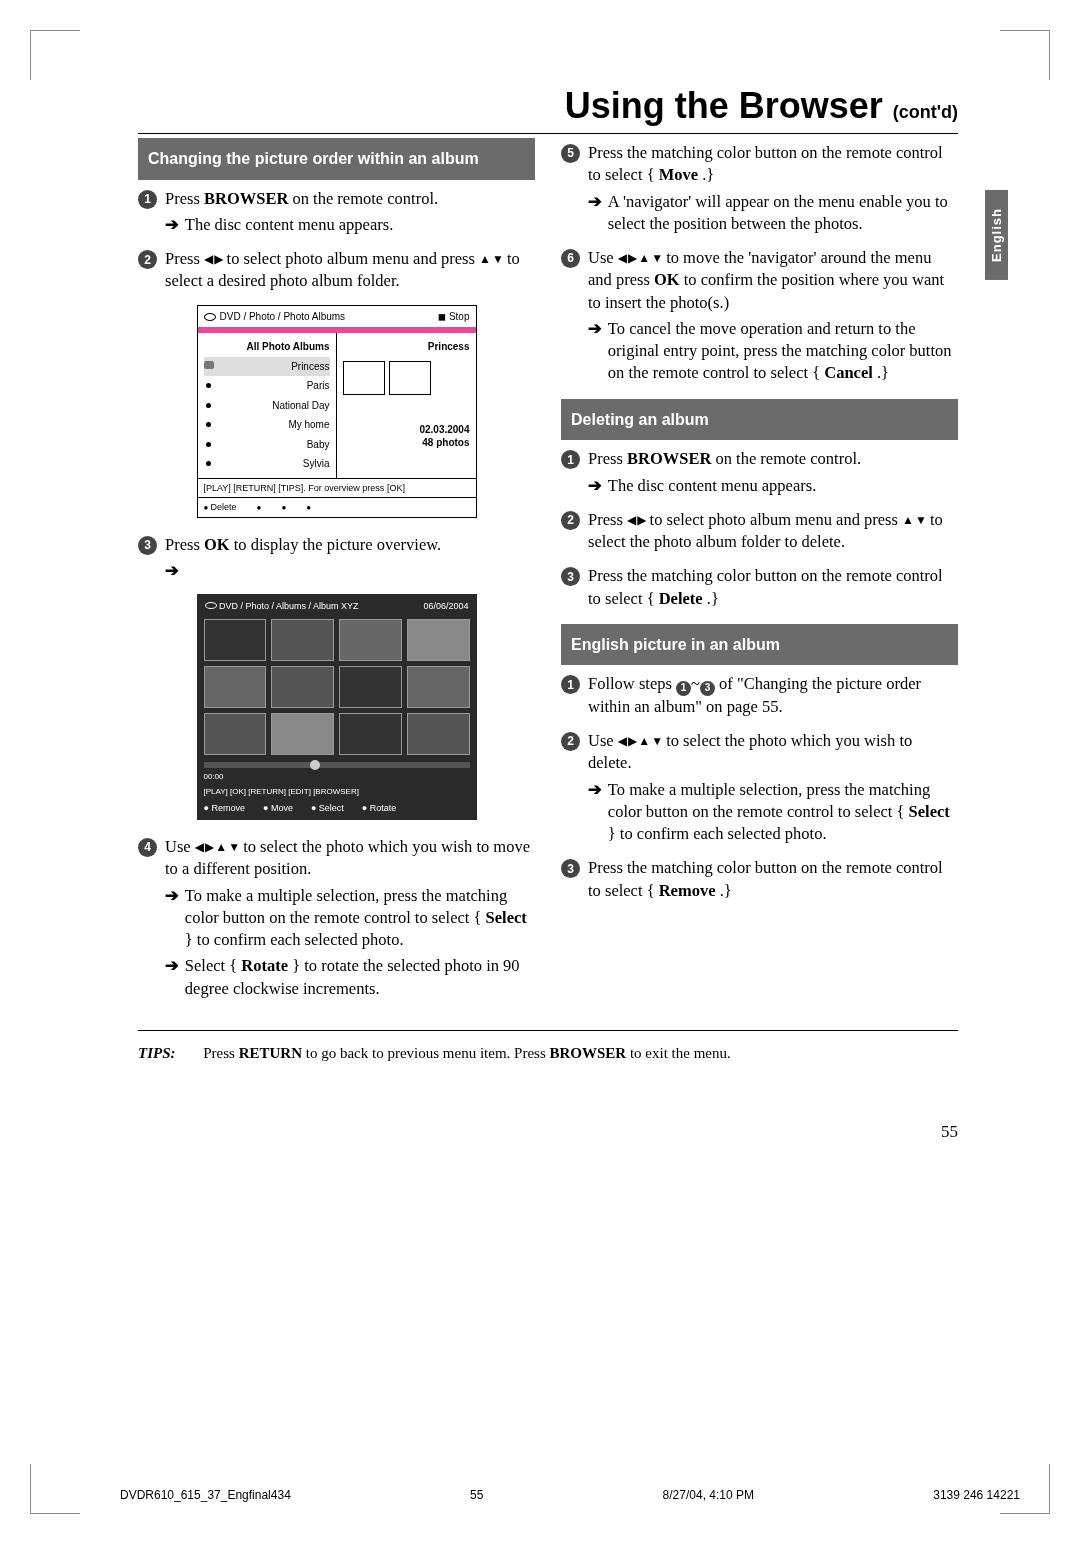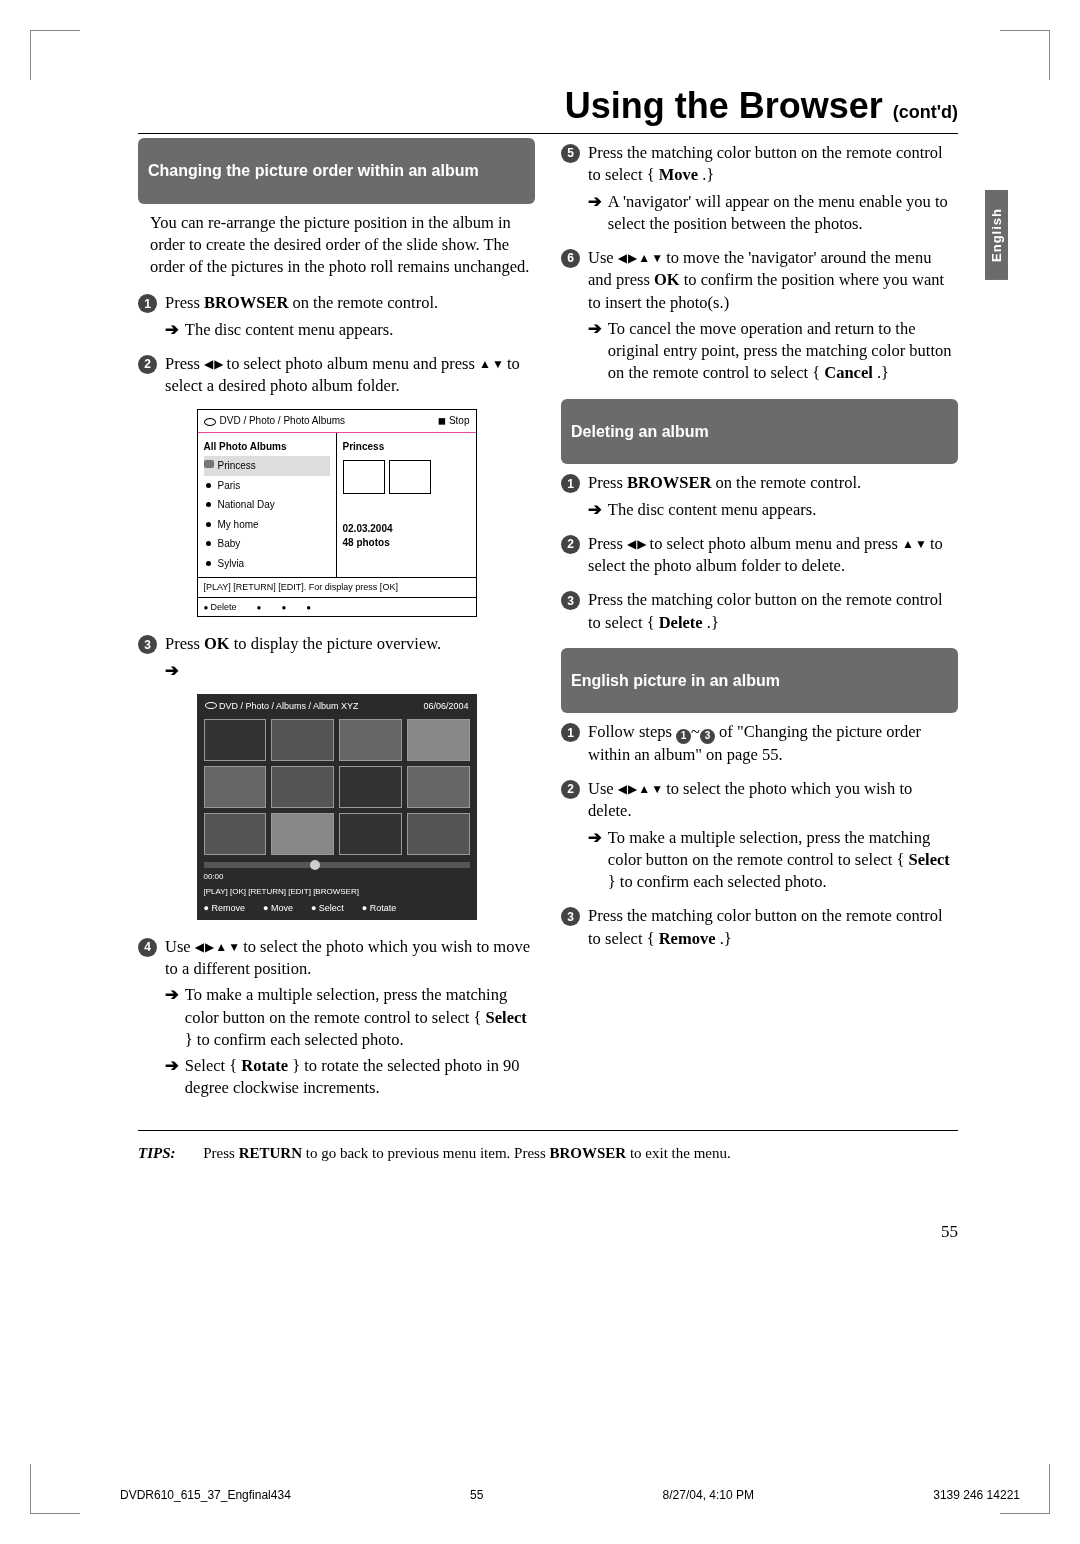--- a/index.html
+++ b/index.html
@@ -36,24 +36,23 @@
   }
   .page-title .contd { font-size: 18px; font-weight: bold; }
   .columns { display: flex; gap: 26px; }
   .col { flex: 1; font-size: 16.5px; line-height: 1.35; }
   .section-head {
     background: #6b6b6b;
     color: #fff;
     font-weight: bold;
     font-family: Arial, Helvetica, sans-serif;
     font-size: 16px;
-    padding: 22px 10px;
+    padding: 10px 10px;
     margin-bottom: 8px;
     margin-top: 14px;
-    border-radius: 6px;
   }
   .col > .section-head:first-child { margin-top: 0; }
   .intro { margin: 0 0 14px 12px; }
   .step { display: flex; align-items: flex-start; margin-bottom: 12px; }
   .step > .num {
     display: inline-flex; align-items: center; justify-content: center;
     width: 19px; height: 19px; border-radius: 50%;
     background: #444; color: #fff; font-family: Arial, sans-serif;
     font-size: 12px; font-weight: bold; flex-shrink: 0;
     margin-right: 8px; margin-top: 2px;
@@ -68,23 +67,23 @@
     font-family: Arial, sans-serif; font-size: 13px; font-weight: bold;
     padding: 18px 4px;
     writing-mode: vertical-rl; transform: rotate(180deg);
     letter-spacing: 1px;
   }
   .menu-shot {
     width: 280px; margin: 6px auto 16px auto;
     border: 1px solid #000; background: #fff; font-family: Arial, sans-serif;
     font-size: 10px;
   }
-  .menu-top { display: flex; justify-content: space-between; padding: 4px 6px; border-bottom: 1px solid #ec4899; align-items: center; }
+  .menu-top { display: flex; justify-content: space-between; padding: 4px 6px; border-bottom: 6px solid #ec4899; align-items: center; }
   .menu-top .ellipse { width: 12px; height: 8px; border: 1px solid #000; border-radius: 50%; margin-right: 4px; display: inline-block; vertical-align: middle;}
-  .menu-body { display: flex; }
+  .menu-body { display: flex; text-align: right; }
   .menu-left { width: 50%; border-right: 1px solid #000; padding: 4px 6px; }
   .menu-left .hdr, .menu-right .hdr { font-weight: bold; padding: 3px 0; }
   .menu-left .item { padding: 3px 0 3px 14px; position: relative; }
   .menu-left .item::before { content:""; position:absolute; left:2px; top:7px; width:5px; height:5px; border-radius:50%; background:#000;}
   .menu-left .item.sel { background:#ddd; }
   .menu-left .item.sel::before { content:""; position:absolute; left:0px; top:4px; width:10px; height:8px; background:#777; border-radius:2px;}
   .menu-right { width: 50%; padding: 4px 6px; }
   .menu-right .thumbs { display:flex; gap:4px; margin: 4px 0 28px 0;}
   .menu-right .thumb { width: 42px; height: 34px; border:1px solid #000; }
   .menu-right .meta { font-weight: bold; }
@@ -139,21 +138,20 @@
 
 <div class="page">
   <div class="page-title">
     <span>Using the Browser</span> <span class="contd">(cont'd)</span>
   </div>
 
   <div class="columns">
 
     <div class="col">
       <div class="section-head">Changing the picture order within an album</div>
-      <div class="intro">You can re-arrange the picture position in the album in order to create the desired order of the slide show.  The order of the pictures in the photo roll remains unchanged.</div>
 
       <div class="step">
         <span class="num">1</span>
         <div class="txt">
           <span>Press </span><b>BROWSER</b><span> on the remote control.</span>
           <div class="sub">
               <span class="arrow">➔</span>
               <span>The disc content menu appears.</span>
             </div>
         </div>
@@ -184,21 +182,21 @@
           <div class="menu-right">
             <div class="hdr">Princess</div>
             <div class="thumbs">
                 <div class="thumb"></div>
                 <div class="thumb"></div>
               </div>
             <div class="meta">02.03.2004</div>
             <div class="meta">48 photos</div>
           </div>
         </div>
-        <div class="menu-foot">[PLAY] [RETURN] [EDIT].  For display press [OK]</div>
+        <div class="menu-foot">[PLAY] [RETURN] [TIPS].  For overview press [OK]</div>
         <div class="menu-foot2">
             <span>Delete</span>
             <span></span>
             <span></span>
             <span></span>
           </div>
       </div>
 
       <div class="step">
         <span class="num">3</span>

